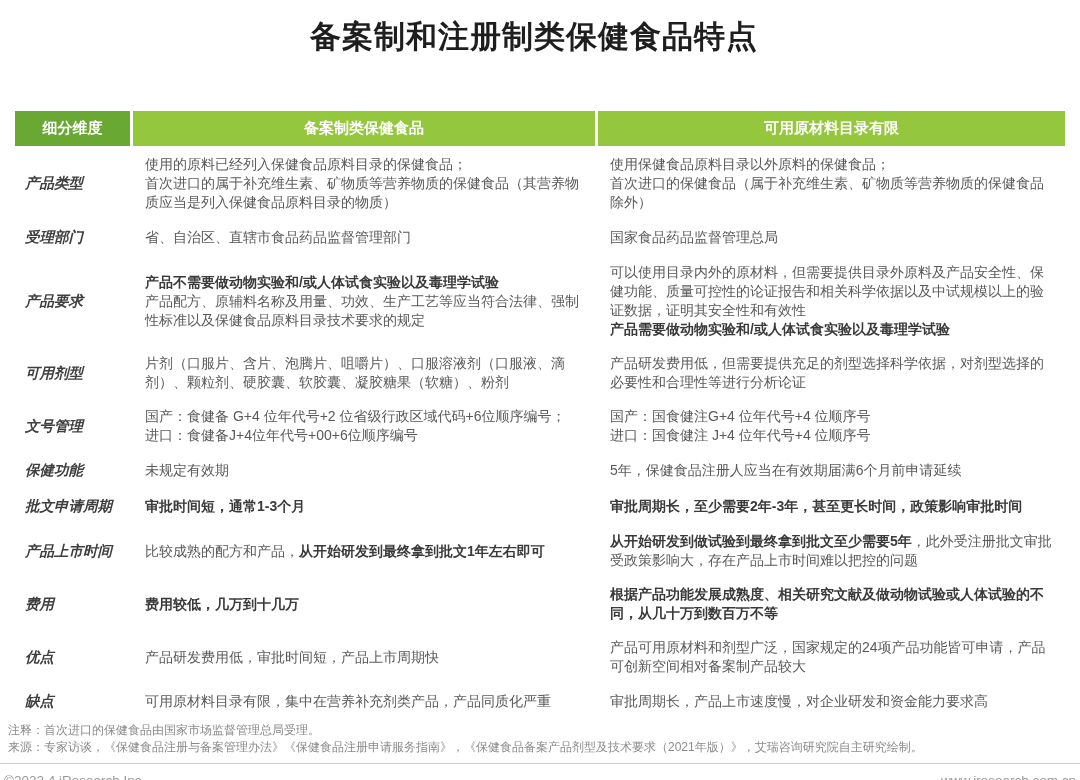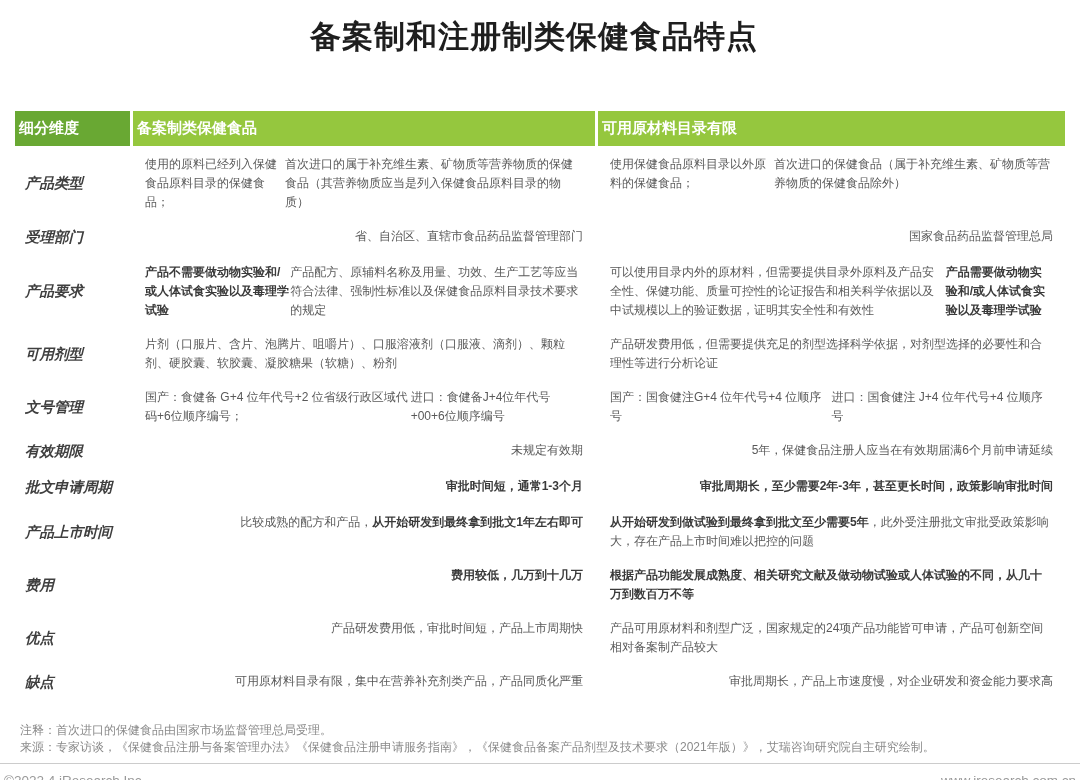--- a/index.html
+++ b/index.html
@@ -25,48 +25,49 @@
     display: grid;
     grid-template-columns: 115px 462px 1fr;
     gap: 3px;
     margin: 53px 15px 0 15px;
   }
   .th {
     background: #95c73e;
     color: #ffffff;
     font-weight: 700;
     font-size: 15px;
+    text-align: center;
     padding: 8px 4px;
   }
   .th-dim { background: #69a833; }
 
   .label-cell {
     display: flex;
     align-items: center;
     font-weight: 700;
     font-size: 14.5px;
     color: #3f3f3f;
     padding: 5px 8px 5px 10px;
     font-style: italic;
   }
   .body-cell {
     display: flex;
-    flex-direction: row;
-    justify-content: flex-end;
-    font-size: 12px;
+    flex-direction: column;
+    justify-content: center;
+    font-size: 14px;
     line-height: 19px;
     color: #595959;
     padding: 6px 12px;
     min-height: 21px;
   }
   .seg-bold { font-weight: 700; color: #3a3a3a; }
 
   .notes {
     position: absolute;
-    top: 706px; left: 20px; right: 8px;
+    top: 706px; left: 8px; right: 8px;
     font-size: 12px;
     line-height: 17px;
     color: #8a8a8a;
   }
   .footer-bar {
     position: absolute;
     left: 0; right: 0; bottom: 0;
     height: 33px;
     border-top: 1px solid #cccccc;
     display: flex;
@@ -123,21 +124,21 @@
       </div>
       <div class="label-cell row-light">文号管理</div>
       <div class="body-cell row-light">
         <div><span>国产：食健备 G+4 位年代号+2 位省级行政区域代码+6位顺序编号；</span></div>
         <div><span>进口：食健备J+4位年代号+00+6位顺序编号</span></div>
       </div>
       <div class="body-cell row-light">
         <div><span>国产：国食健注G+4 位年代号+4 位顺序号</span></div>
         <div><span>进口：国食健注 J+4 位年代号+4 位顺序号</span></div>
       </div>
-      <div class="label-cell row-dark">有效期限</div>
+      <div class="label-cell row-dark">保健功能</div>
       <div class="body-cell row-dark">
         <div><span>未规定有效期</span></div>
       </div>
       <div class="body-cell row-dark">
         <div><span>5年，保健食品注册人应当在有效期届满6个月前申请延续</span></div>
       </div>
       <div class="label-cell row-light">批文申请周期</div>
       <div class="body-cell row-light">
         <div><span class="seg-bold">审批时间短，通常1-3个月</span></div>
       </div>

